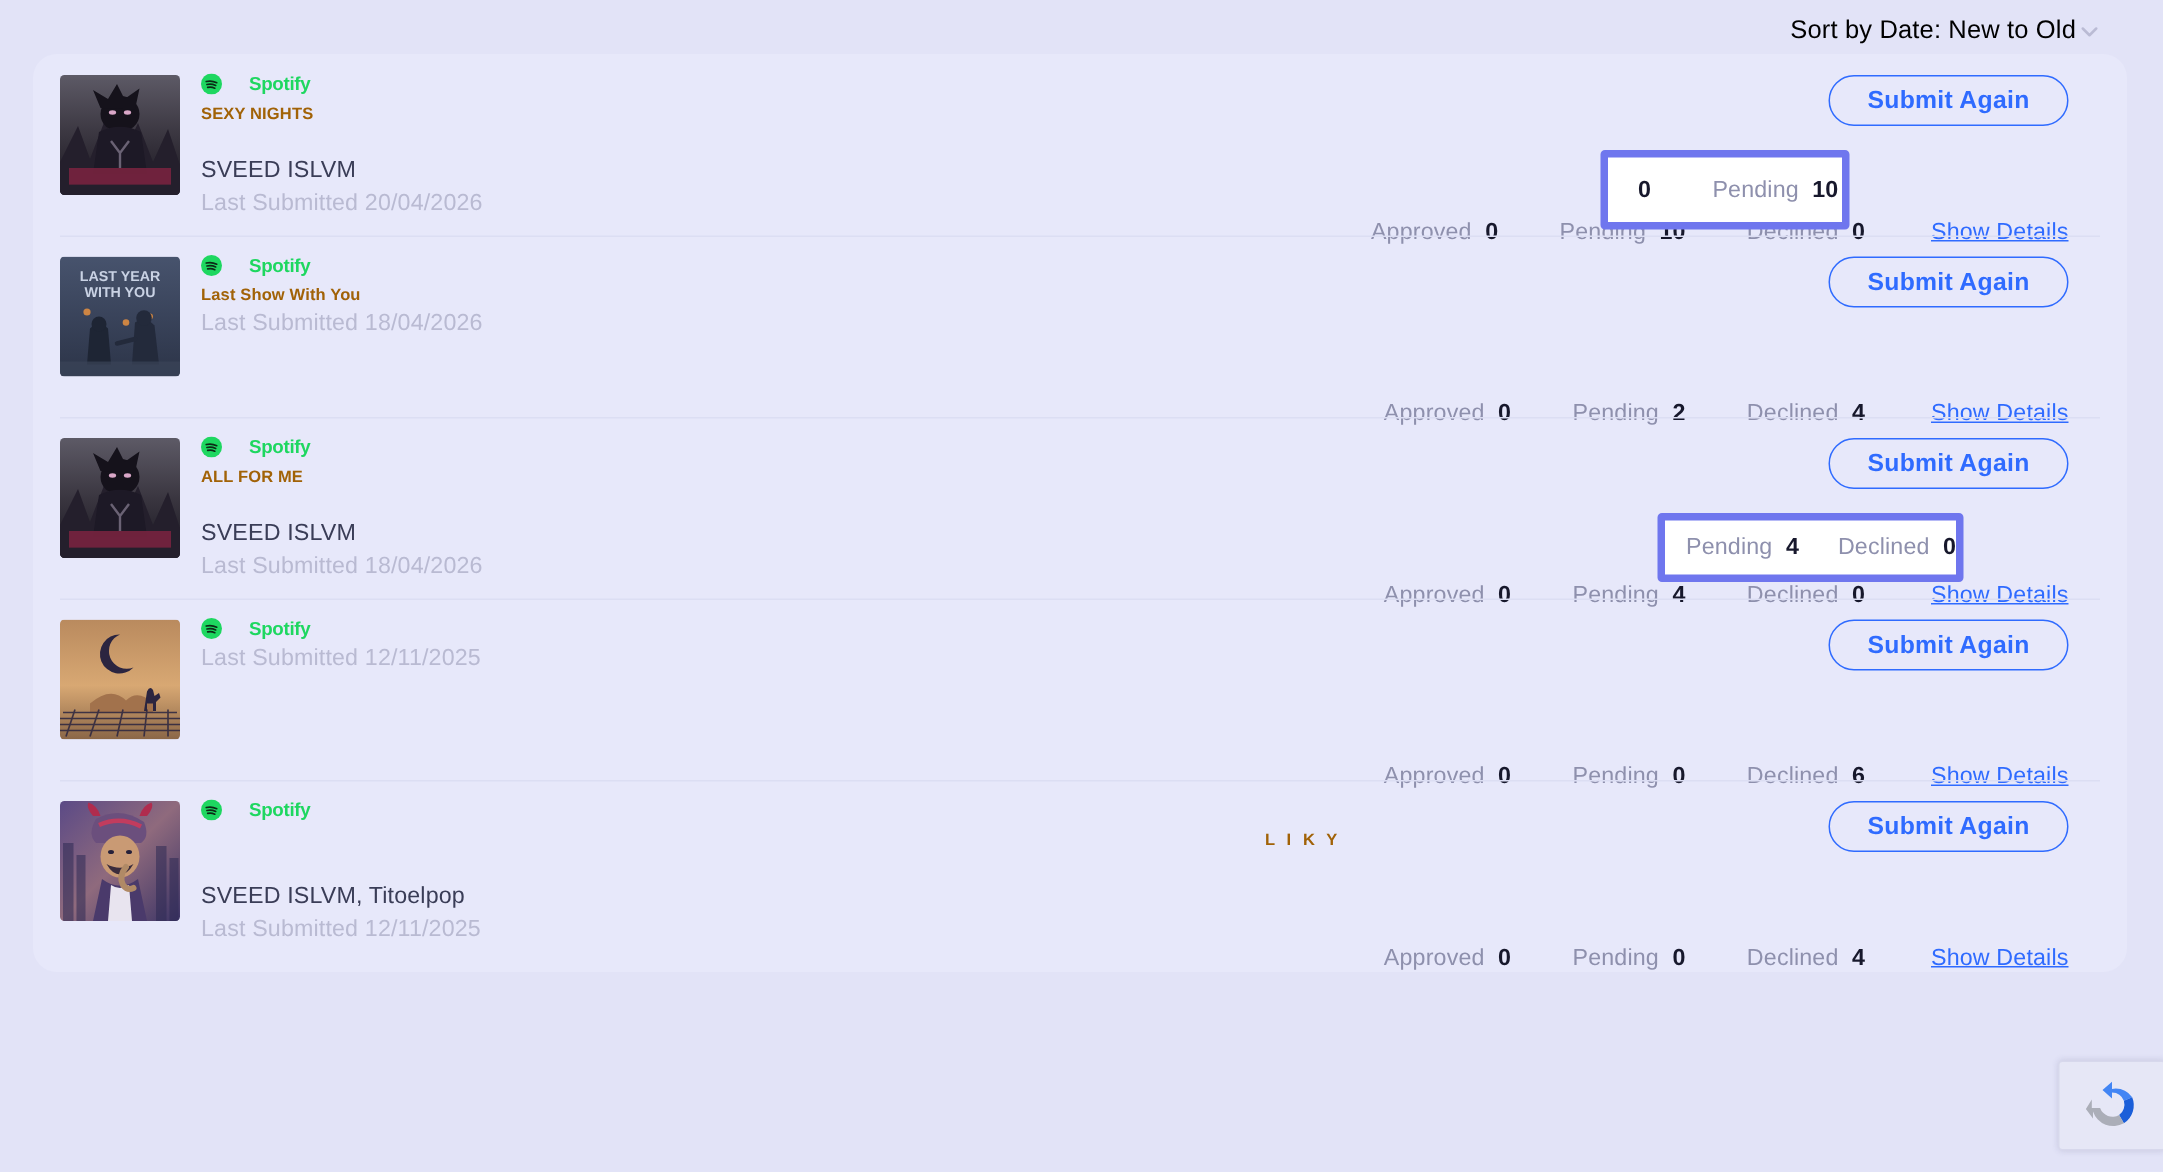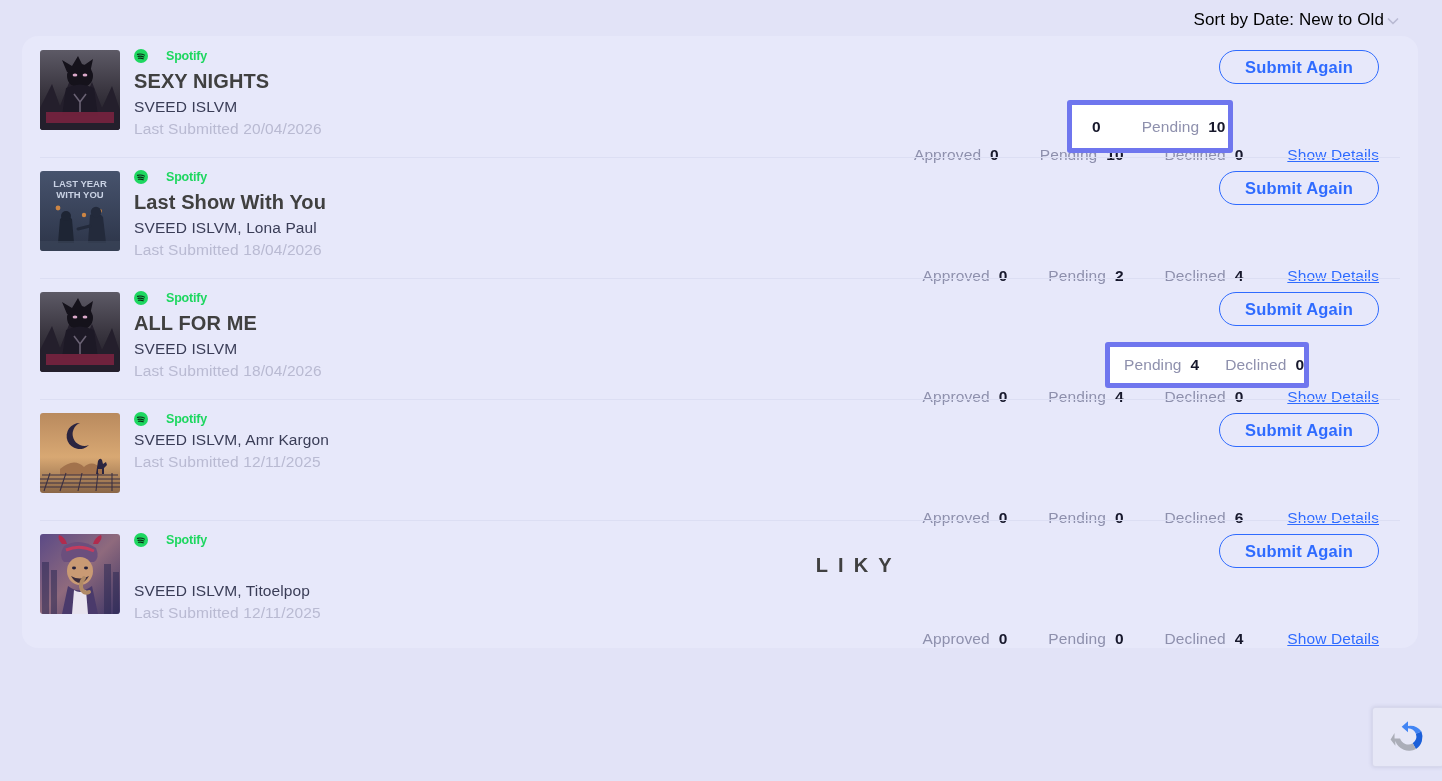--- a/index.html
+++ b/index.html
@@ -66,25 +66,25 @@
   .meta { margin-left: 14px; padding-top: 11px; flex: none; width: 760px; }
 
   .platform { display: flex; align-items: flex-end; gap: 18px; height: 16px; }
   .platform svg { display: block; }
   .platform .word {
     font-size: 12.5px; font-weight: 700; color: #1ed760; letter-spacing: -.2px;
   }
 
   .title {
     margin-top: 7px;
-    font-size: 20px; font-weight: 700; color: #404040; letter-spacing: .1px;
+    font-size: 11px; font-weight: 700; color: #a16207; letter-spacing: .1px;
   }
   .title.spaced { letter-spacing: 2.4px; text-align: right; }
   .artists {
-    margin-top: 5px;
+    margin-top: 23px;
     font-size: 15.5px; color: #3a3d57; letter-spacing: .1px;
   }
   .submitted {
     margin-top: 4px;
     font-size: 15.5px; color: #b9bad2; letter-spacing: .1px;
   }
 
   
   .right {
     position: absolute;
@@ -266,21 +266,20 @@
             <g stroke="#0b2a16" stroke-width="1.9" stroke-linecap="round" fill="none">
               <path d="M6 9.2 q6 -1.6 12 1.3"></path>
               <path d="M6.8 12.6 q5 -1.3 10 1.1"></path>
               <path d="M7.6 15.9 q4.2 -1 8.2 0.9"></path>
             </g>
           </svg>
         </span>
         <span class="word">Spotify</span>
       </div>
       <div class="title">Last Show With You</div>
-      <div class="artists">SVEED ISLVM, Lona Paul</div>
       <div class="submitted">Last Submitted 18/04/2026</div>
     </div>
     <div class="right">
       <button class="submit-btn">Submit Again</button>
       <div class="stats">
         <span class="stat">
           <span class="lbl">Approved</span>
           <span class="val">0</span>
         </span>
         <span class="gap"></span>
@@ -392,21 +391,20 @@
             <circle cx="12" cy="12" r="12" fill="#1ed760"></circle>
             <g stroke="#0b2a16" stroke-width="1.9" stroke-linecap="round" fill="none">
               <path d="M6 9.2 q6 -1.6 12 1.3"></path>
               <path d="M6.8 12.6 q5 -1.3 10 1.1"></path>
               <path d="M7.6 15.9 q4.2 -1 8.2 0.9"></path>
             </g>
           </svg>
         </span>
         <span class="word">Spotify</span>
       </div>
-      <div class="artists">SVEED ISLVM, Amr Kargon</div>
       <div class="submitted">Last Submitted 12/11/2025</div>
     </div>
     <div class="right">
       <button class="submit-btn">Submit Again</button>
       <div class="stats">
         <span class="stat">
           <span class="lbl">Approved</span>
           <span class="val">0</span>
         </span>
         <span class="gap"></span>

